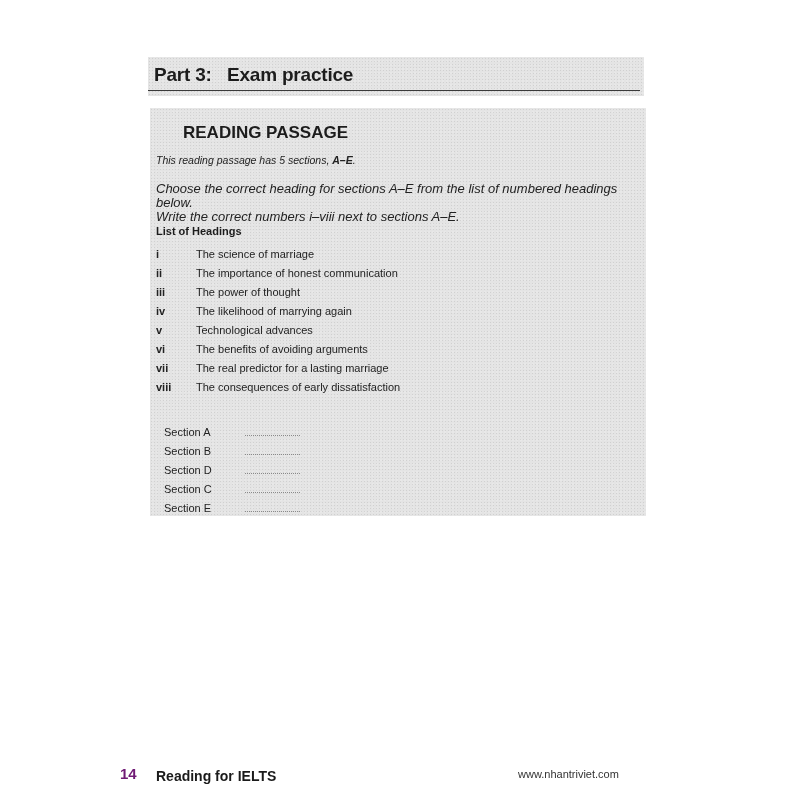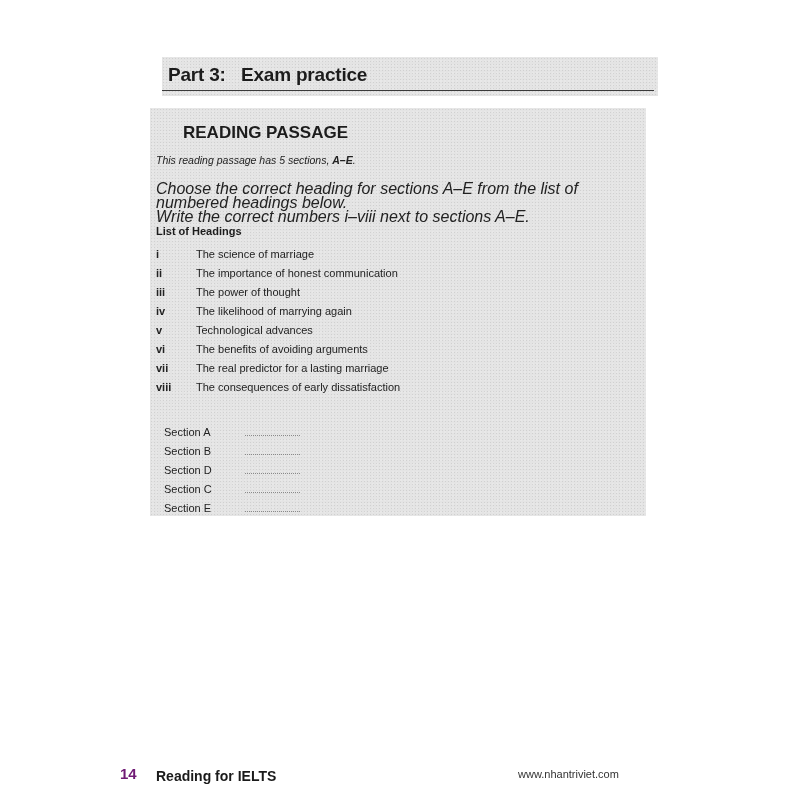--- a/index.html
+++ b/index.html
@@ -18,21 +18,21 @@
     .speckle {
       background-color: #e4e4e4;
       background-image:
         radial-gradient(rgba(120,120,120,0.18) 0.6px, transparent 0.8px),
         radial-gradient(rgba(255,255,255,0.35) 0.6px, transparent 0.8px);
       background-size: 3px 3px, 4px 4px;
       background-position: 0 0, 1px 2px;
     }
     .part-header {
       position: absolute;
-      left: 162px;
+      left: 148px;
       top: 57px;
       width: 496px;
       height: 39px;
     }
     .part-title {
       position: absolute;
       left: 6px;
       top: 7px;
       font-size: 19px;
       font-weight: bold;
@@ -71,21 +71,21 @@
       top: 46px;
       font-size: 10.5px;
       font-style: italic;
       color: #222;
     }
     .intro b { font-weight: bold; }
     .instructions {
       position: absolute;
       left: 6px;
       top: 74px;
-      font-size: 16px;
+      font-size: 13px;
       font-style: italic;
       line-height: 14px;
       color: #222;
     }
     .headings-title {
       position: absolute;
       left: 6px;
       top: 117px;
       font-size: 11px;
       font-weight: bold;

